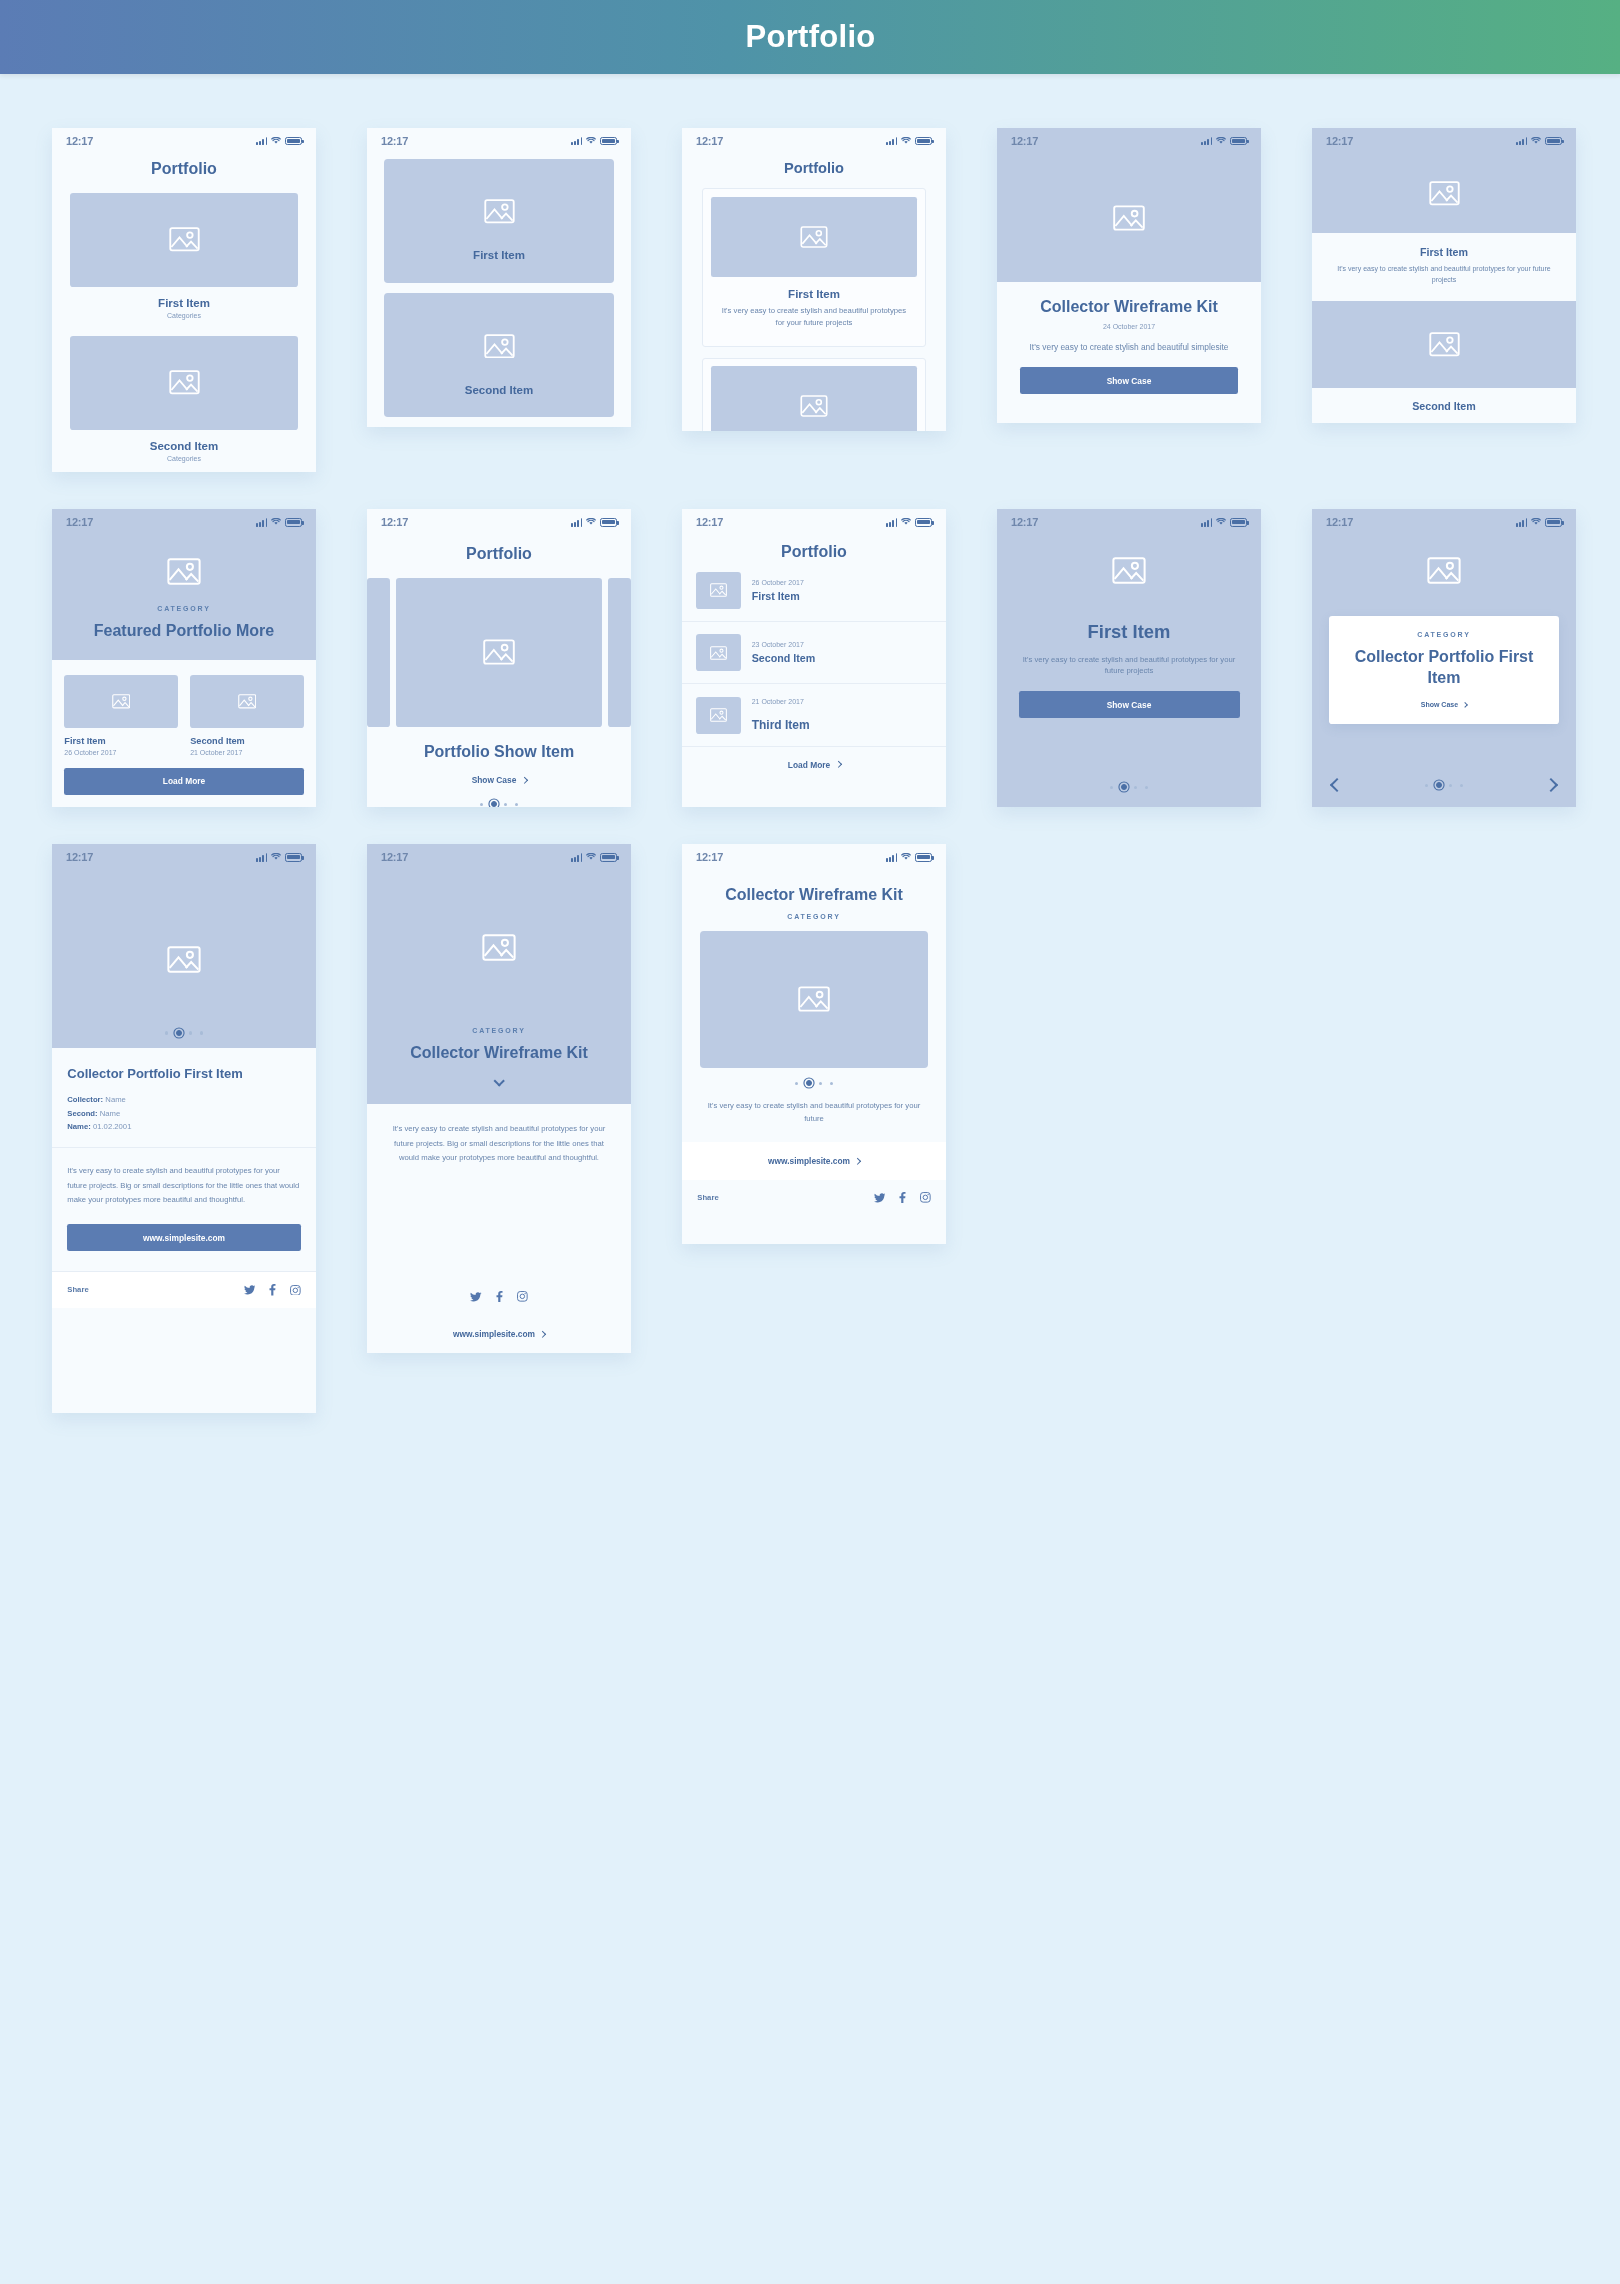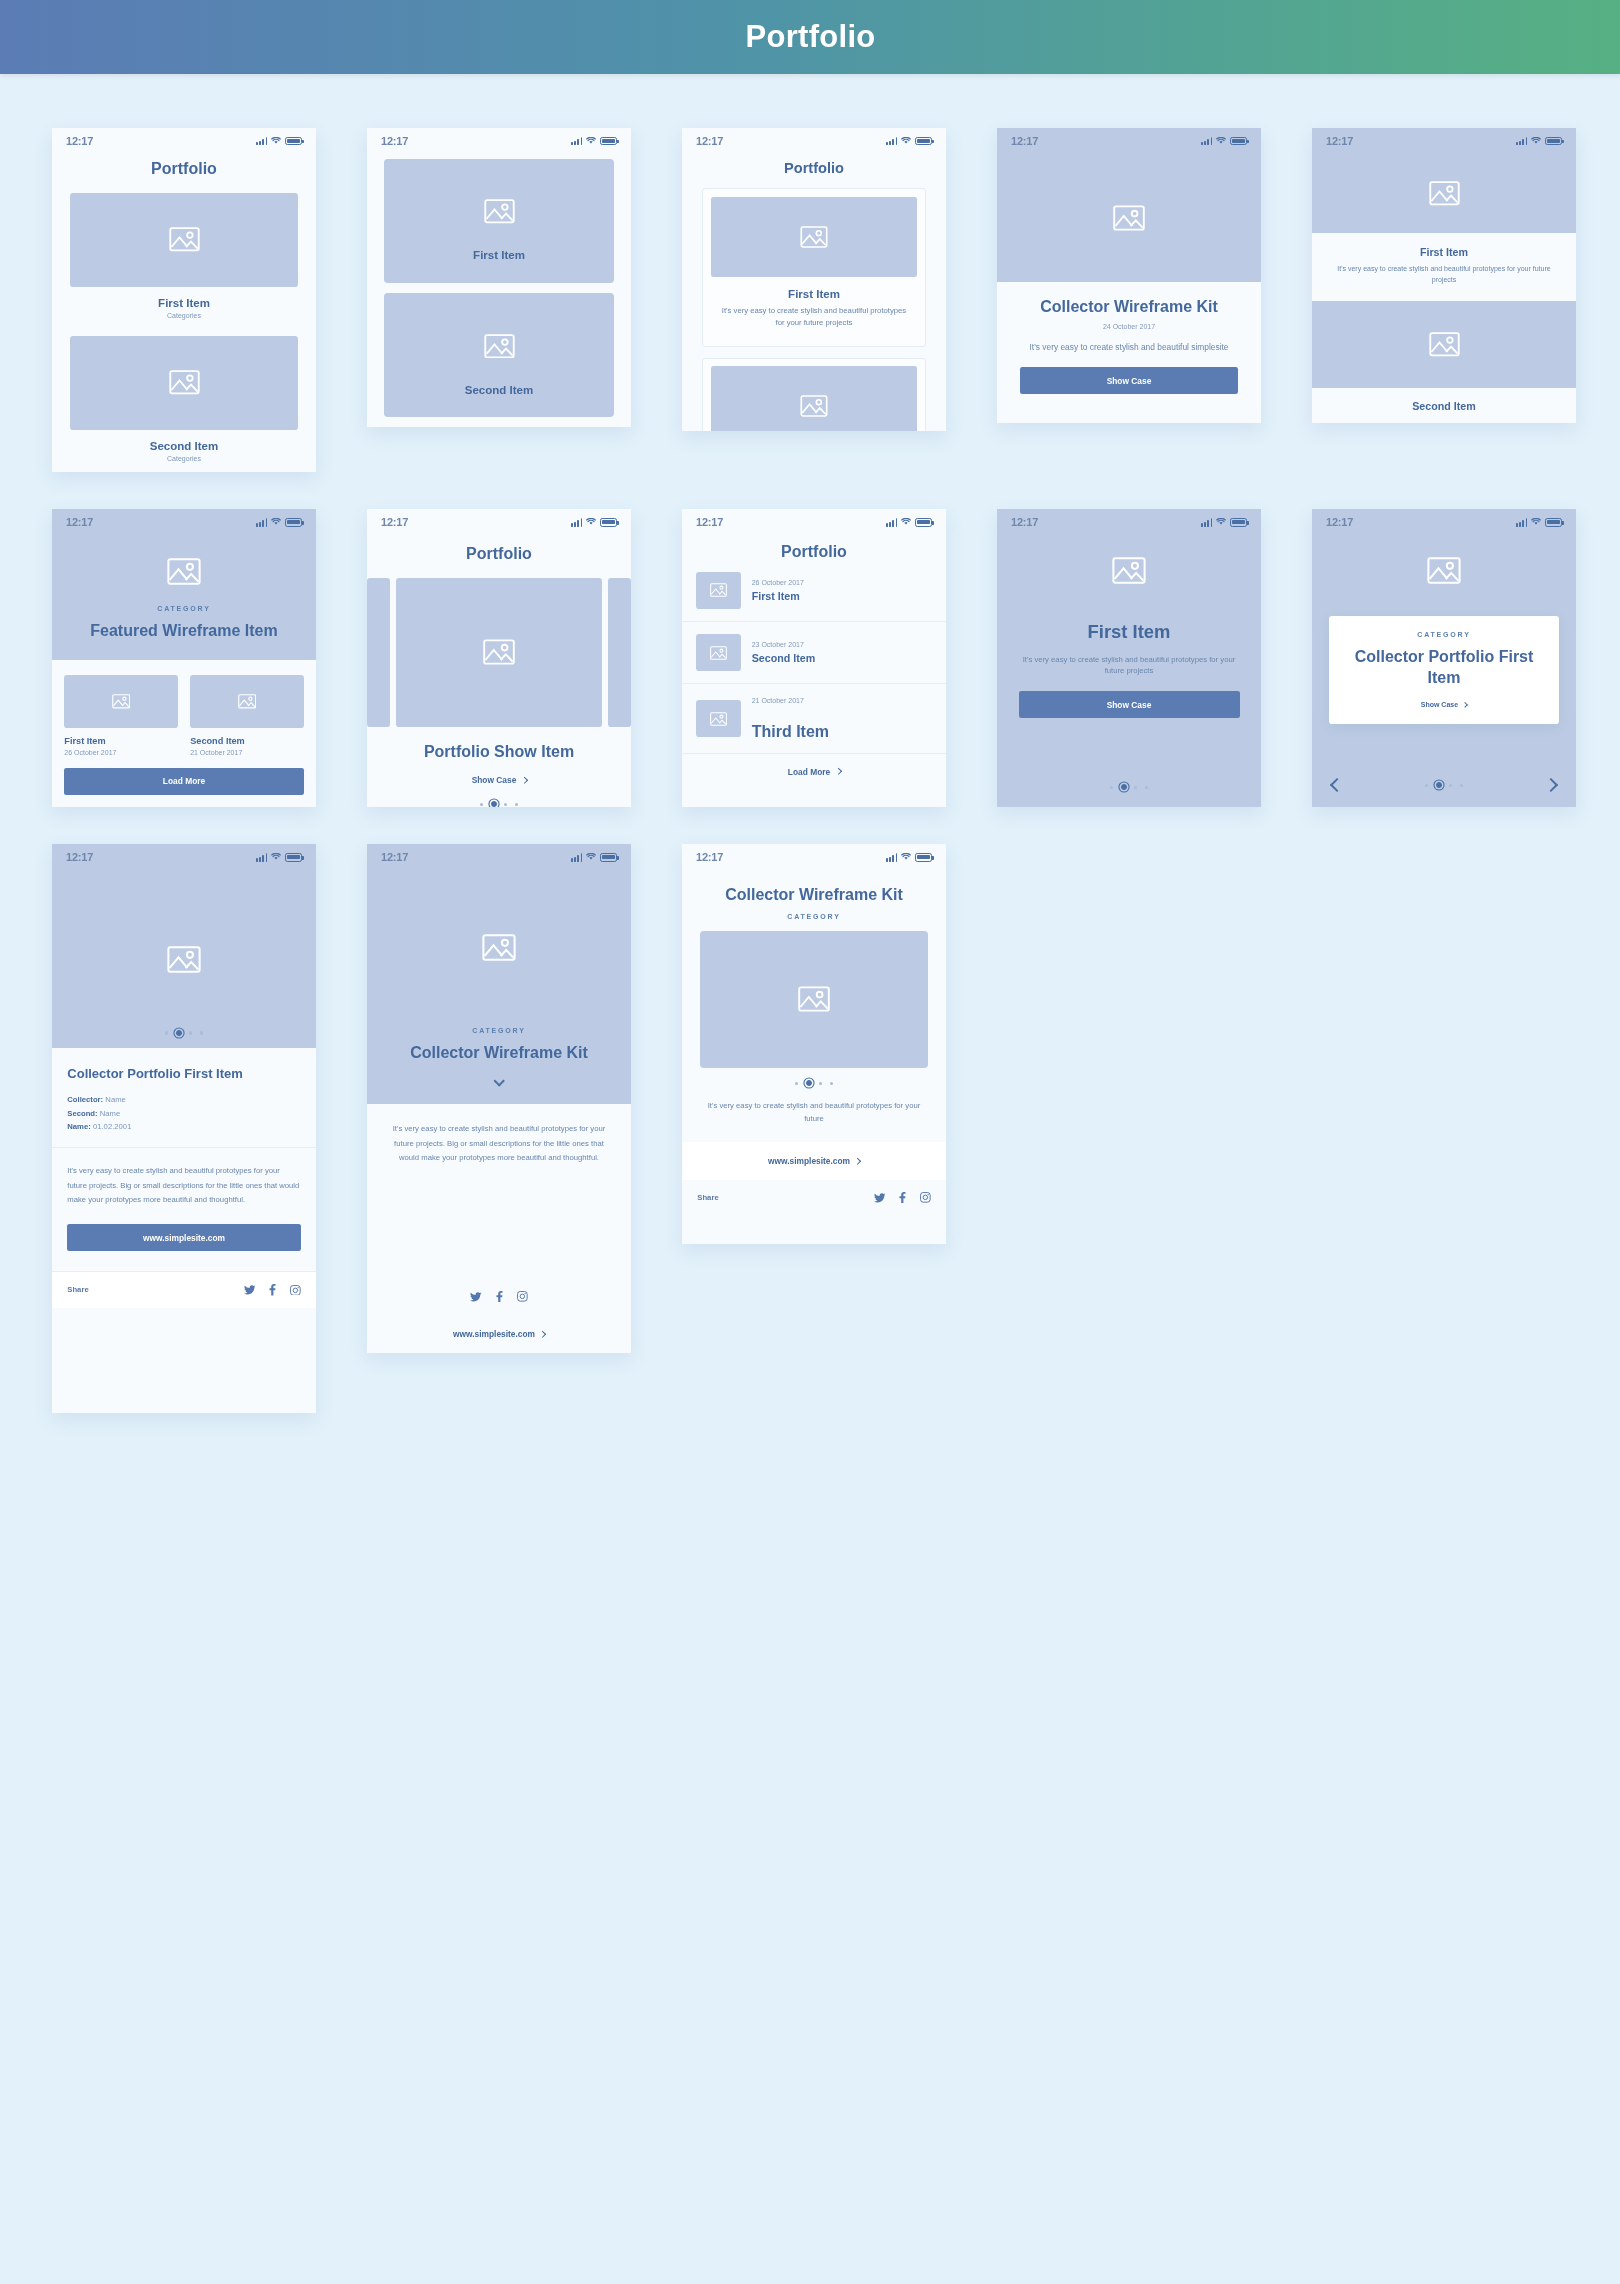--- a/index.html
+++ b/index.html
@@ -396,21 +396,21 @@
     <div style="padding:23px 15.3px 18.4px;">
       <div style="display:flex;justify-content:center;">
         <svg width="34" height="27" viewBox="0 0 40 32">
             <rect class="ico-img" x="1.5" y="1.5" width="37" height="29" rx="2.4"></rect>
             <circle class="ico-img" cx="27" cy="10.5" r="3.6"></circle>
             <path class="ico-img" d="M3 26 13.5 13.5 24 26"></path>
             <path class="ico-img" d="M22 26l6.5-7 8.5 9"></path>
           </svg>
       </div>
       <div class="cat-label" style="margin-top:20px;">CATEGORY</div>
-      <div class="ph-title" style="margin-top:7.7px;line-height:1.32;">Featured Wireframe Item</div>
+      <div class="ph-title" style="margin-top:7.7px;line-height:1.32;">Featured Portfolio More</div>
     </div>
     <div style="background:#f7fbfe;flex:1;padding:15.3px 12.3px 0;">
       <div class="grid2">
         <div>
           <div class="img-ph" style="height:53px;border-radius:3.1px;">
             <svg width="18.4" height="14.6" viewBox="0 0 40 32">
                 <rect class="ico-img" x="1.5" y="1.5" width="37" height="29" rx="2.4" stroke-width="3"></rect>
                 <circle class="ico-img" cx="27" cy="10.5" r="3.6" stroke-width="3"></circle>
                 <path class="ico-img" d="M3 26 13.5 13.5 24 26" stroke-width="3"></path>
                 <path class="ico-img" d="M22 26l6.5-7 8.5 9" stroke-width="3"></path>
@@ -544,21 +544,21 @@
       <div class="img-ph list-thumb">
         <svg width="17" height="14" viewBox="0 0 40 32">
             <rect class="ico-img" x="1.5" y="1.5" width="37" height="29" rx="2.4" stroke-width="3"></rect>
             <circle class="ico-img" cx="27" cy="10.5" r="3.6" stroke-width="3"></circle>
             <path class="ico-img" d="M3 26 13.5 13.5 24 26" stroke-width="3"></path>
             <path class="ico-img" d="M22 26l6.5-7 8.5 9" stroke-width="3"></path>
           </svg>
       </div>
       <div>
         <div class="date">21 October 2017</div>
-        <div class="item-name" style="text-align:left;margin-top:19px;font-size:16px;">Third Item</div>
+        <div class="item-name" style="text-align:left;margin-top:13px;font-size:12px;">Third Item</div>
       </div>
     </div>
     <div class="divider"></div>
     <div class="link-arrow" style="padding:13px 0;">
       <span>Load More</span>
       <span class="chev-r"></span>
     </div>
   </div>
 
   <div class="phone blue-bg" style="height:298px;">

